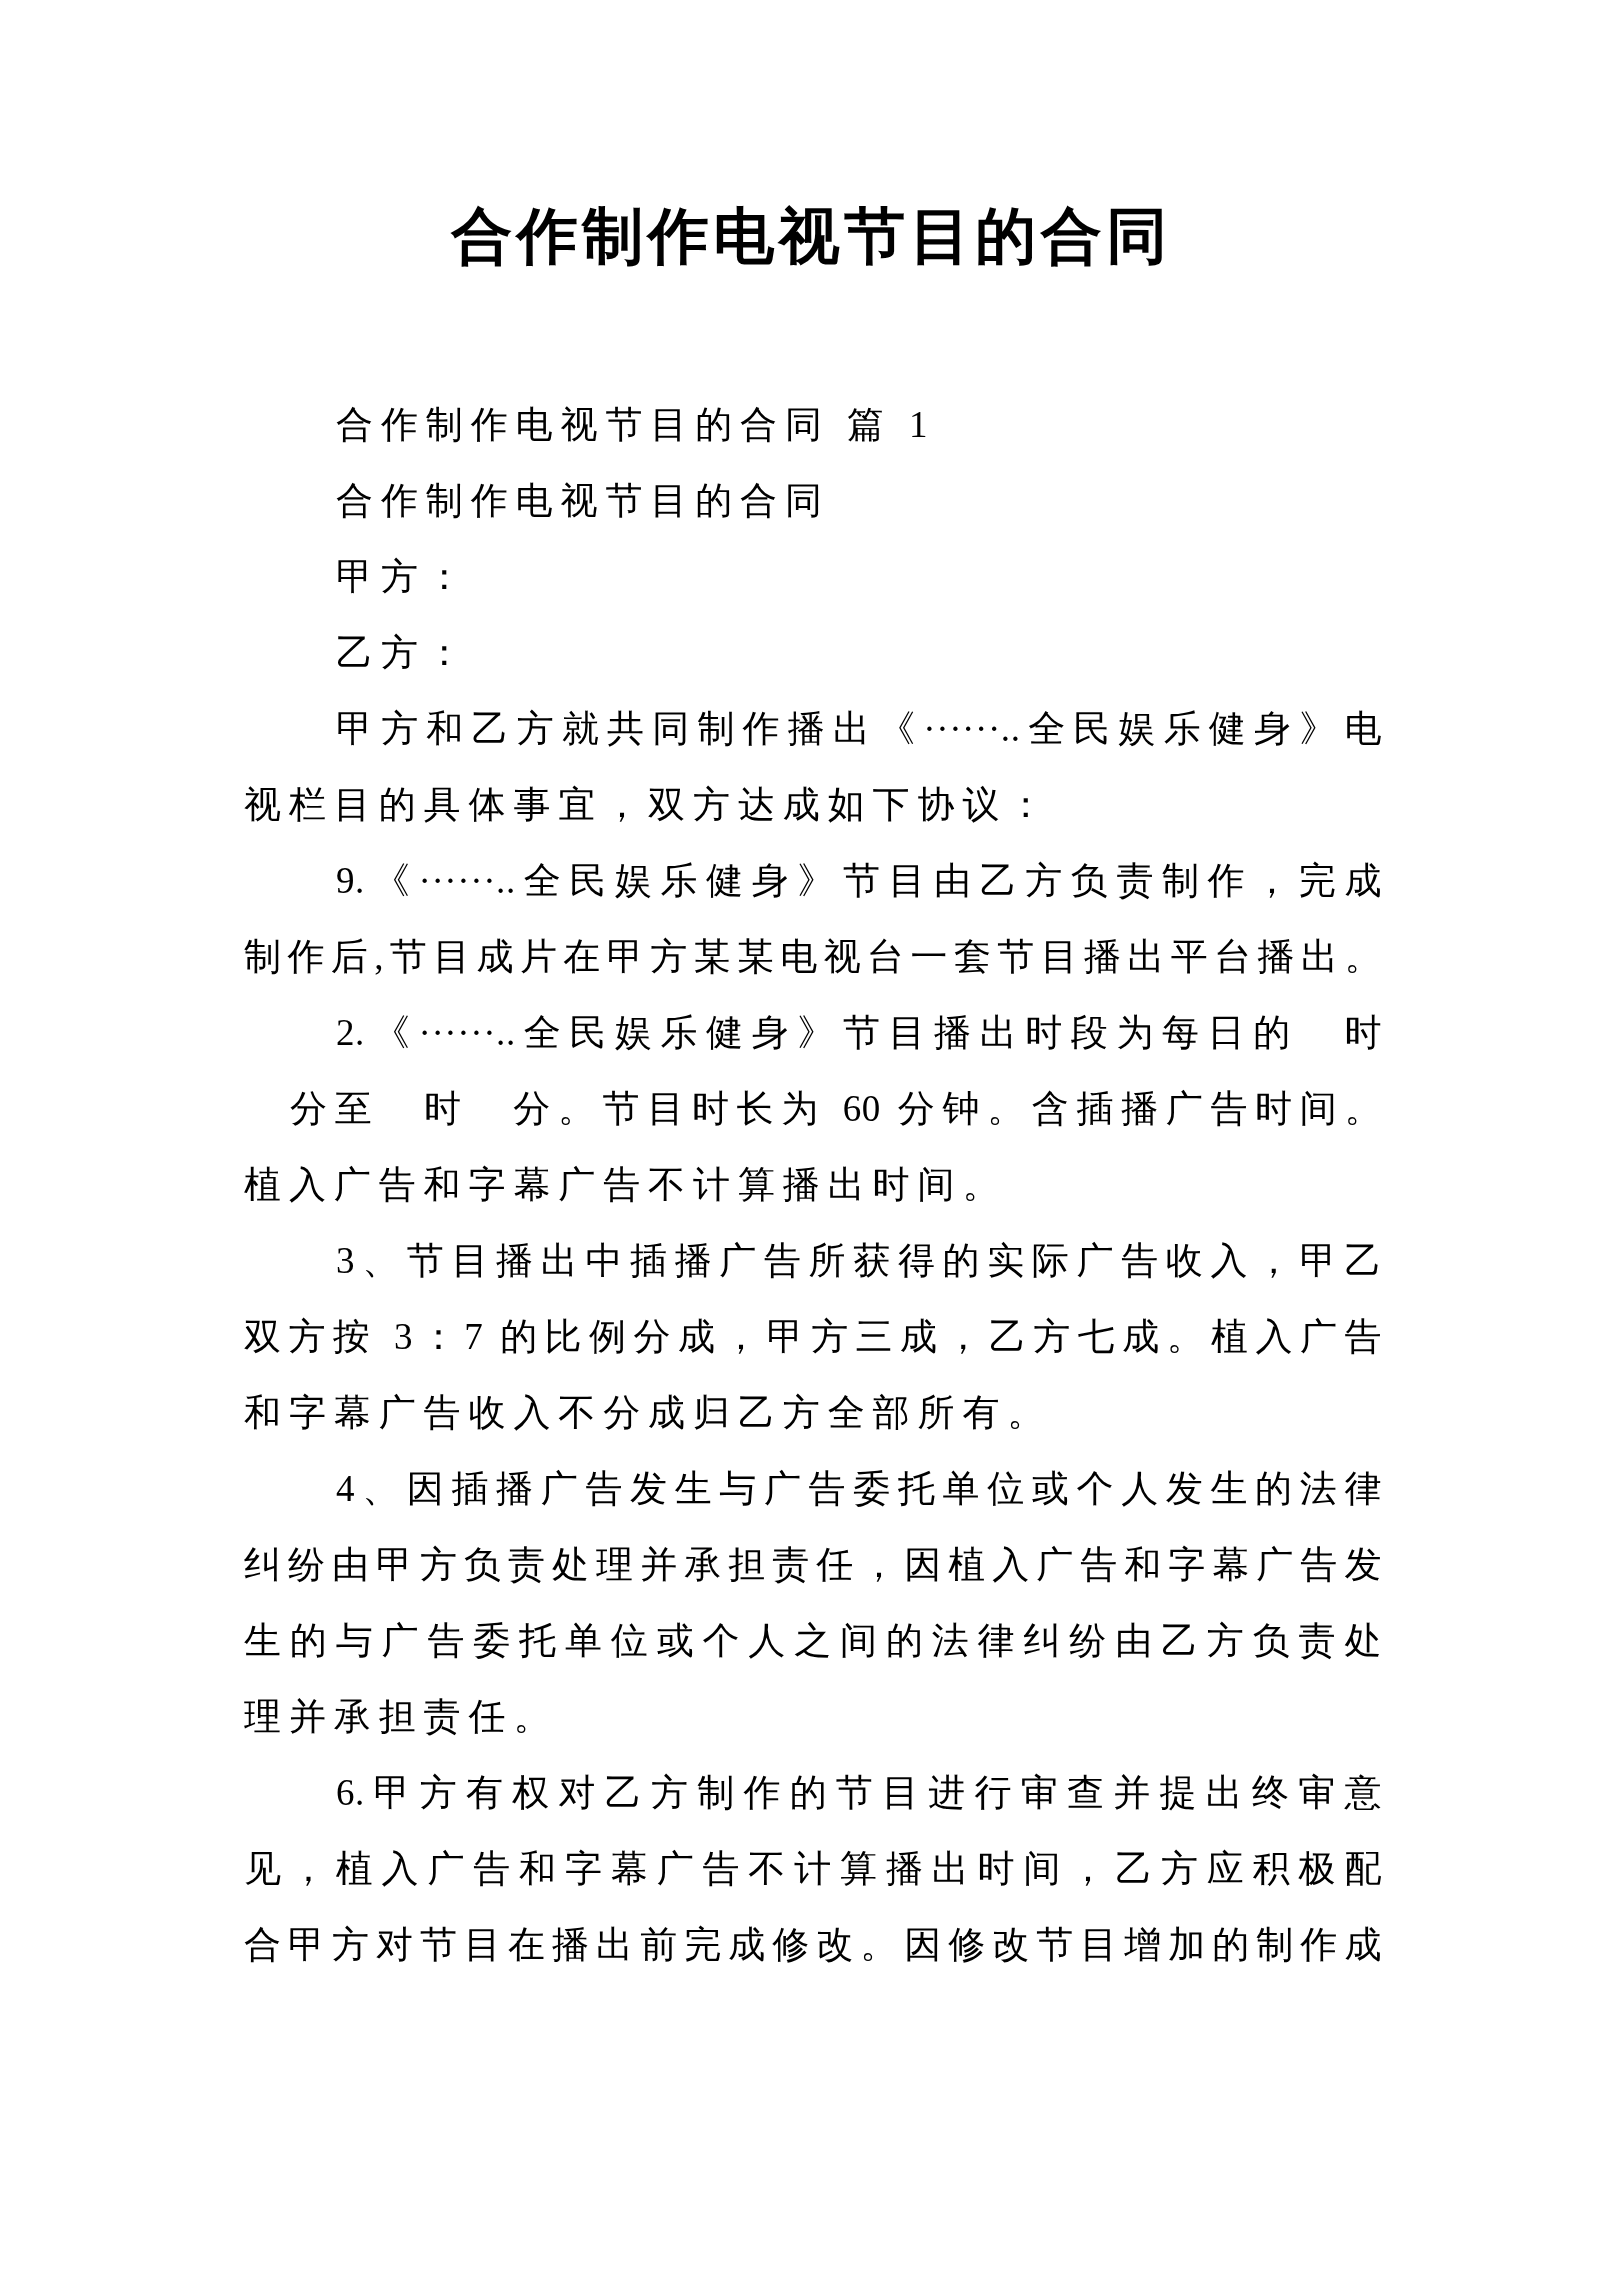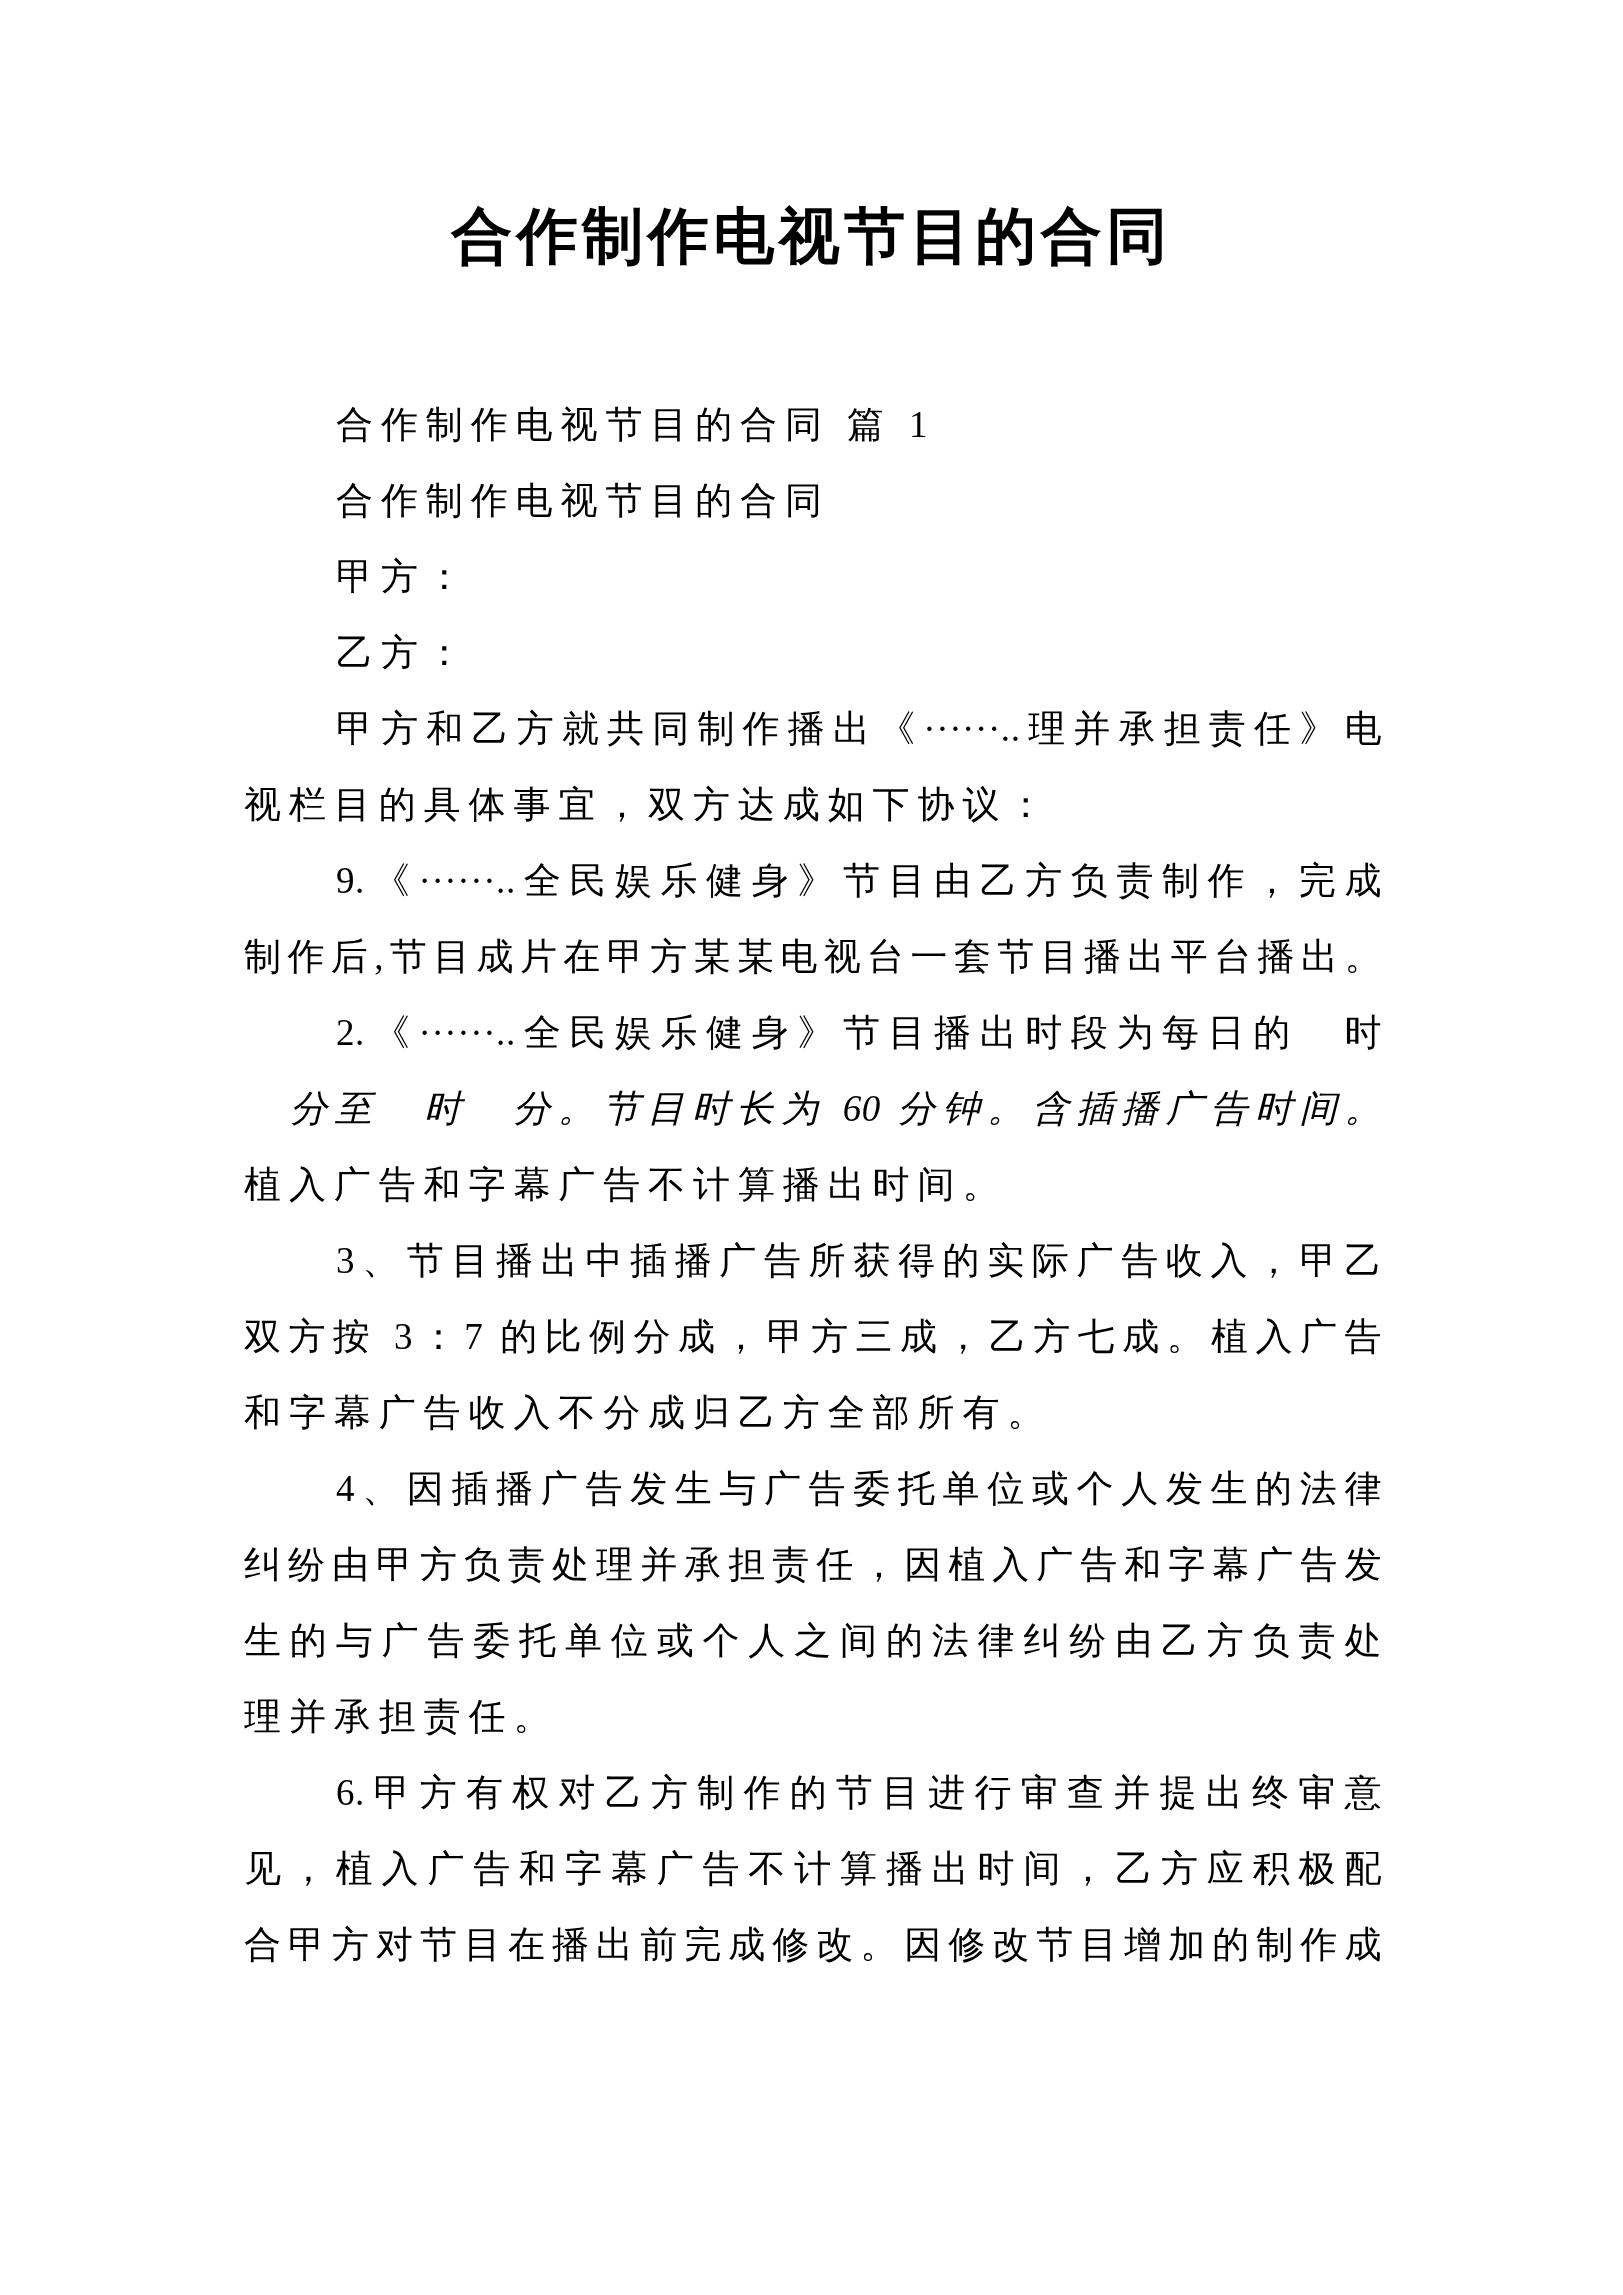--- a/index.html
+++ b/index.html
@@ -45,34 +45,34 @@
   }
   
   .line.j {
     white-space: normal;
     letter-spacing: 0.6px;
     text-align: justify;
     text-align-last: justify;
     text-justify: inter-character;
   }
   
-  .line.i1 { padding-left: 46px; font-style: italic; }
+  .line.i1 { padding-left: 46px; }
   .line.i2 { padding-left: 92px; }
 </style>
 </head>
 <body>
 
 <div class="page">
   <h1 class="doc-title">合作制作电视节目的合同</h1>
   <div class="doc-body">
       <div class="line i2">合作制作电视节目的合同 篇 1</div>
       <div class="line i2">合作制作电视节目的合同</div>
       <div class="line i2">甲方：</div>
       <div class="line i2">乙方：</div>
-      <div class="line j i2">甲方和乙方就共同制作播出《······..理并承担责任》电</div>
+      <div class="line j i2">甲方和乙方就共同制作播出《······..全民娱乐健身》电</div>
       <div class="line">视栏目的具体事宜，双方达成如下协议：</div>
       <div class="line j i2">9.《······..全民娱乐健身》节目由乙方负责制作，完成</div>
       <div class="line j">制作后,节目成片在甲方某某电视台一套节目播出平台播出。</div>
       <div class="line j i2">2.《······..全民娱乐健身》节目播出时段为每日的　时</div>
       <div class="line j i1">分至　时　分。节目时长为 60 分钟。含插播广告时间。</div>
       <div class="line">植入广告和字幕广告不计算播出时间。</div>
       <div class="line j i2">3、节目播出中插播广告所获得的实际广告收入，甲乙</div>
       <div class="line j">双方按 3：7 的比例分成，甲方三成，乙方七成。植入广告</div>
       <div class="line">和字幕广告收入不分成归乙方全部所有。</div>
       <div class="line j i2">4、因插播广告发生与广告委托单位或个人发生的法律</div>

